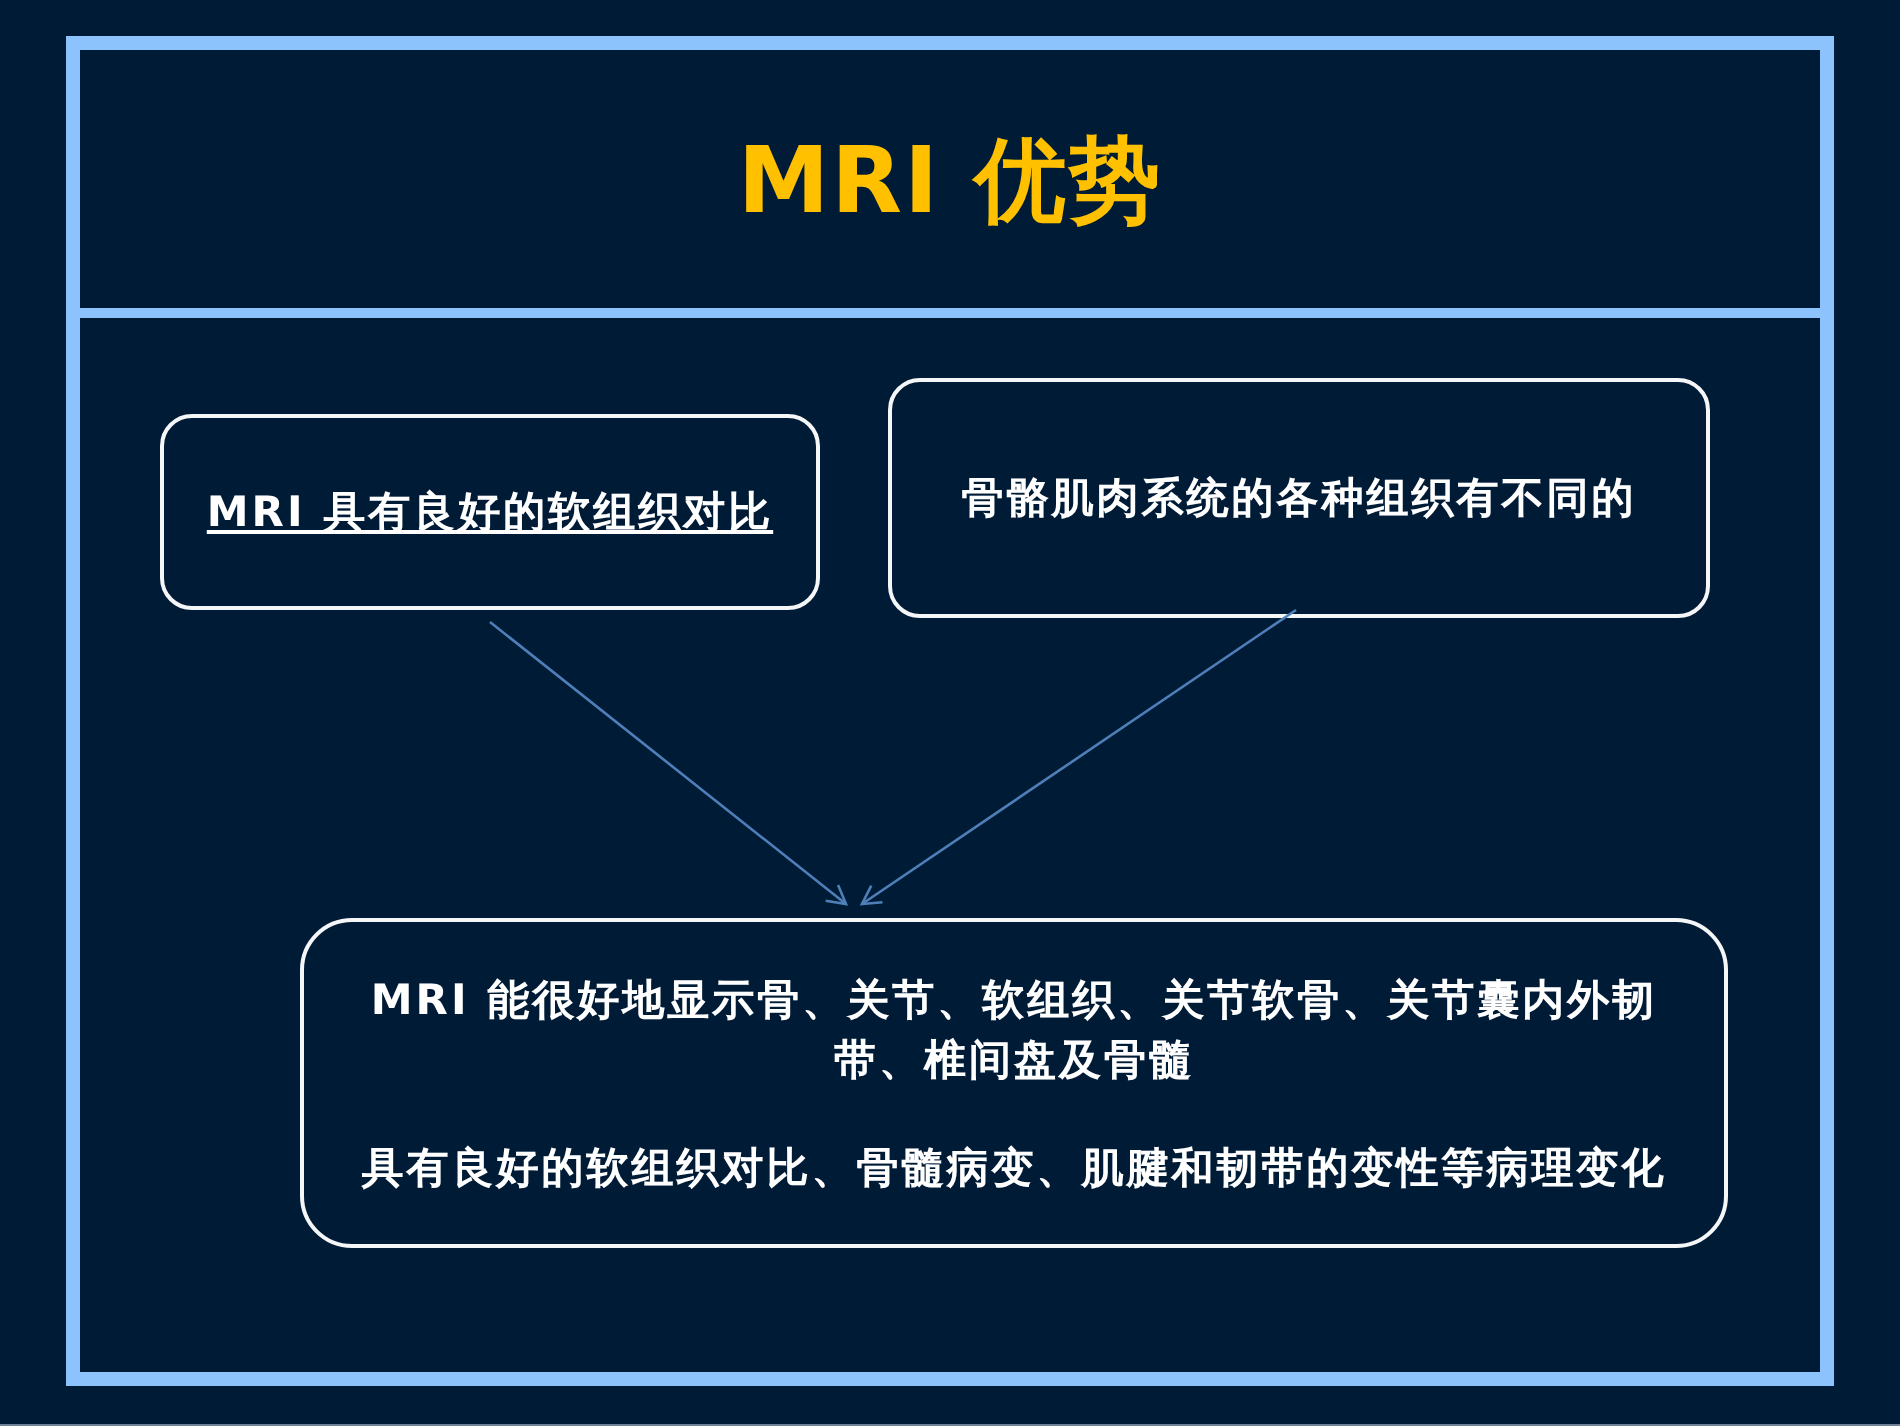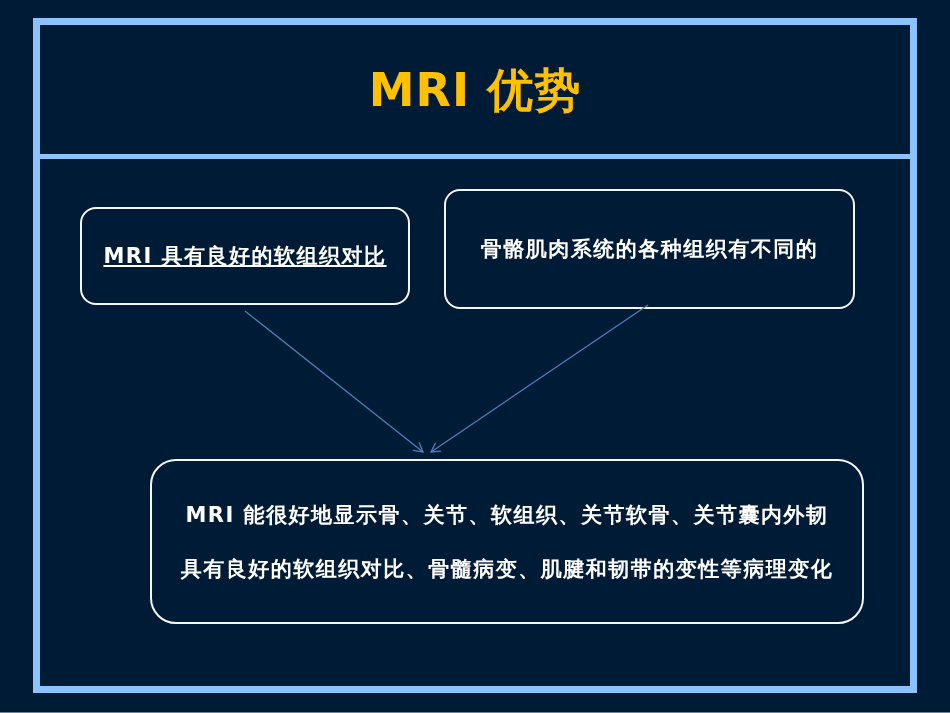--- a/index.html
+++ b/index.html
@@ -106,20 +106,21 @@
   <span class="line">MRI 具有良好的软组织对比</span>
 </div>
 
 <div class="box box-2">
   <span class="line">骨骼肌肉系统的各种组织有不同的</span>
 </div>
 
 <div class="box box-3">
   <span class="para">
     <span class="line">MRI 能很好地显示骨、关节、软组织、关节软骨、关节囊内外韧</span>
+    <span class="line">带、椎间盘及骨髓</span>
   </span>
   <span class="para">
     <span class="line">具有良好的软组织对比、骨髓病变、肌腱和韧带的变性等病理变化</span>
   </span>
 </div>
 
 <svg class="arrows" viewBox="0 0 950 713" xmlns="http://www.w3.org/2000/svg">
   <defs>
     <marker id="arrowhead" markerWidth="12" markerHeight="12" refX="10" refY="6" orient="auto" markerUnits="userSpaceOnUse">
       <path d="M1,1 L10,6 L1,11" fill="none" stroke="#4f7fb8" stroke-width="1.3"></path>

